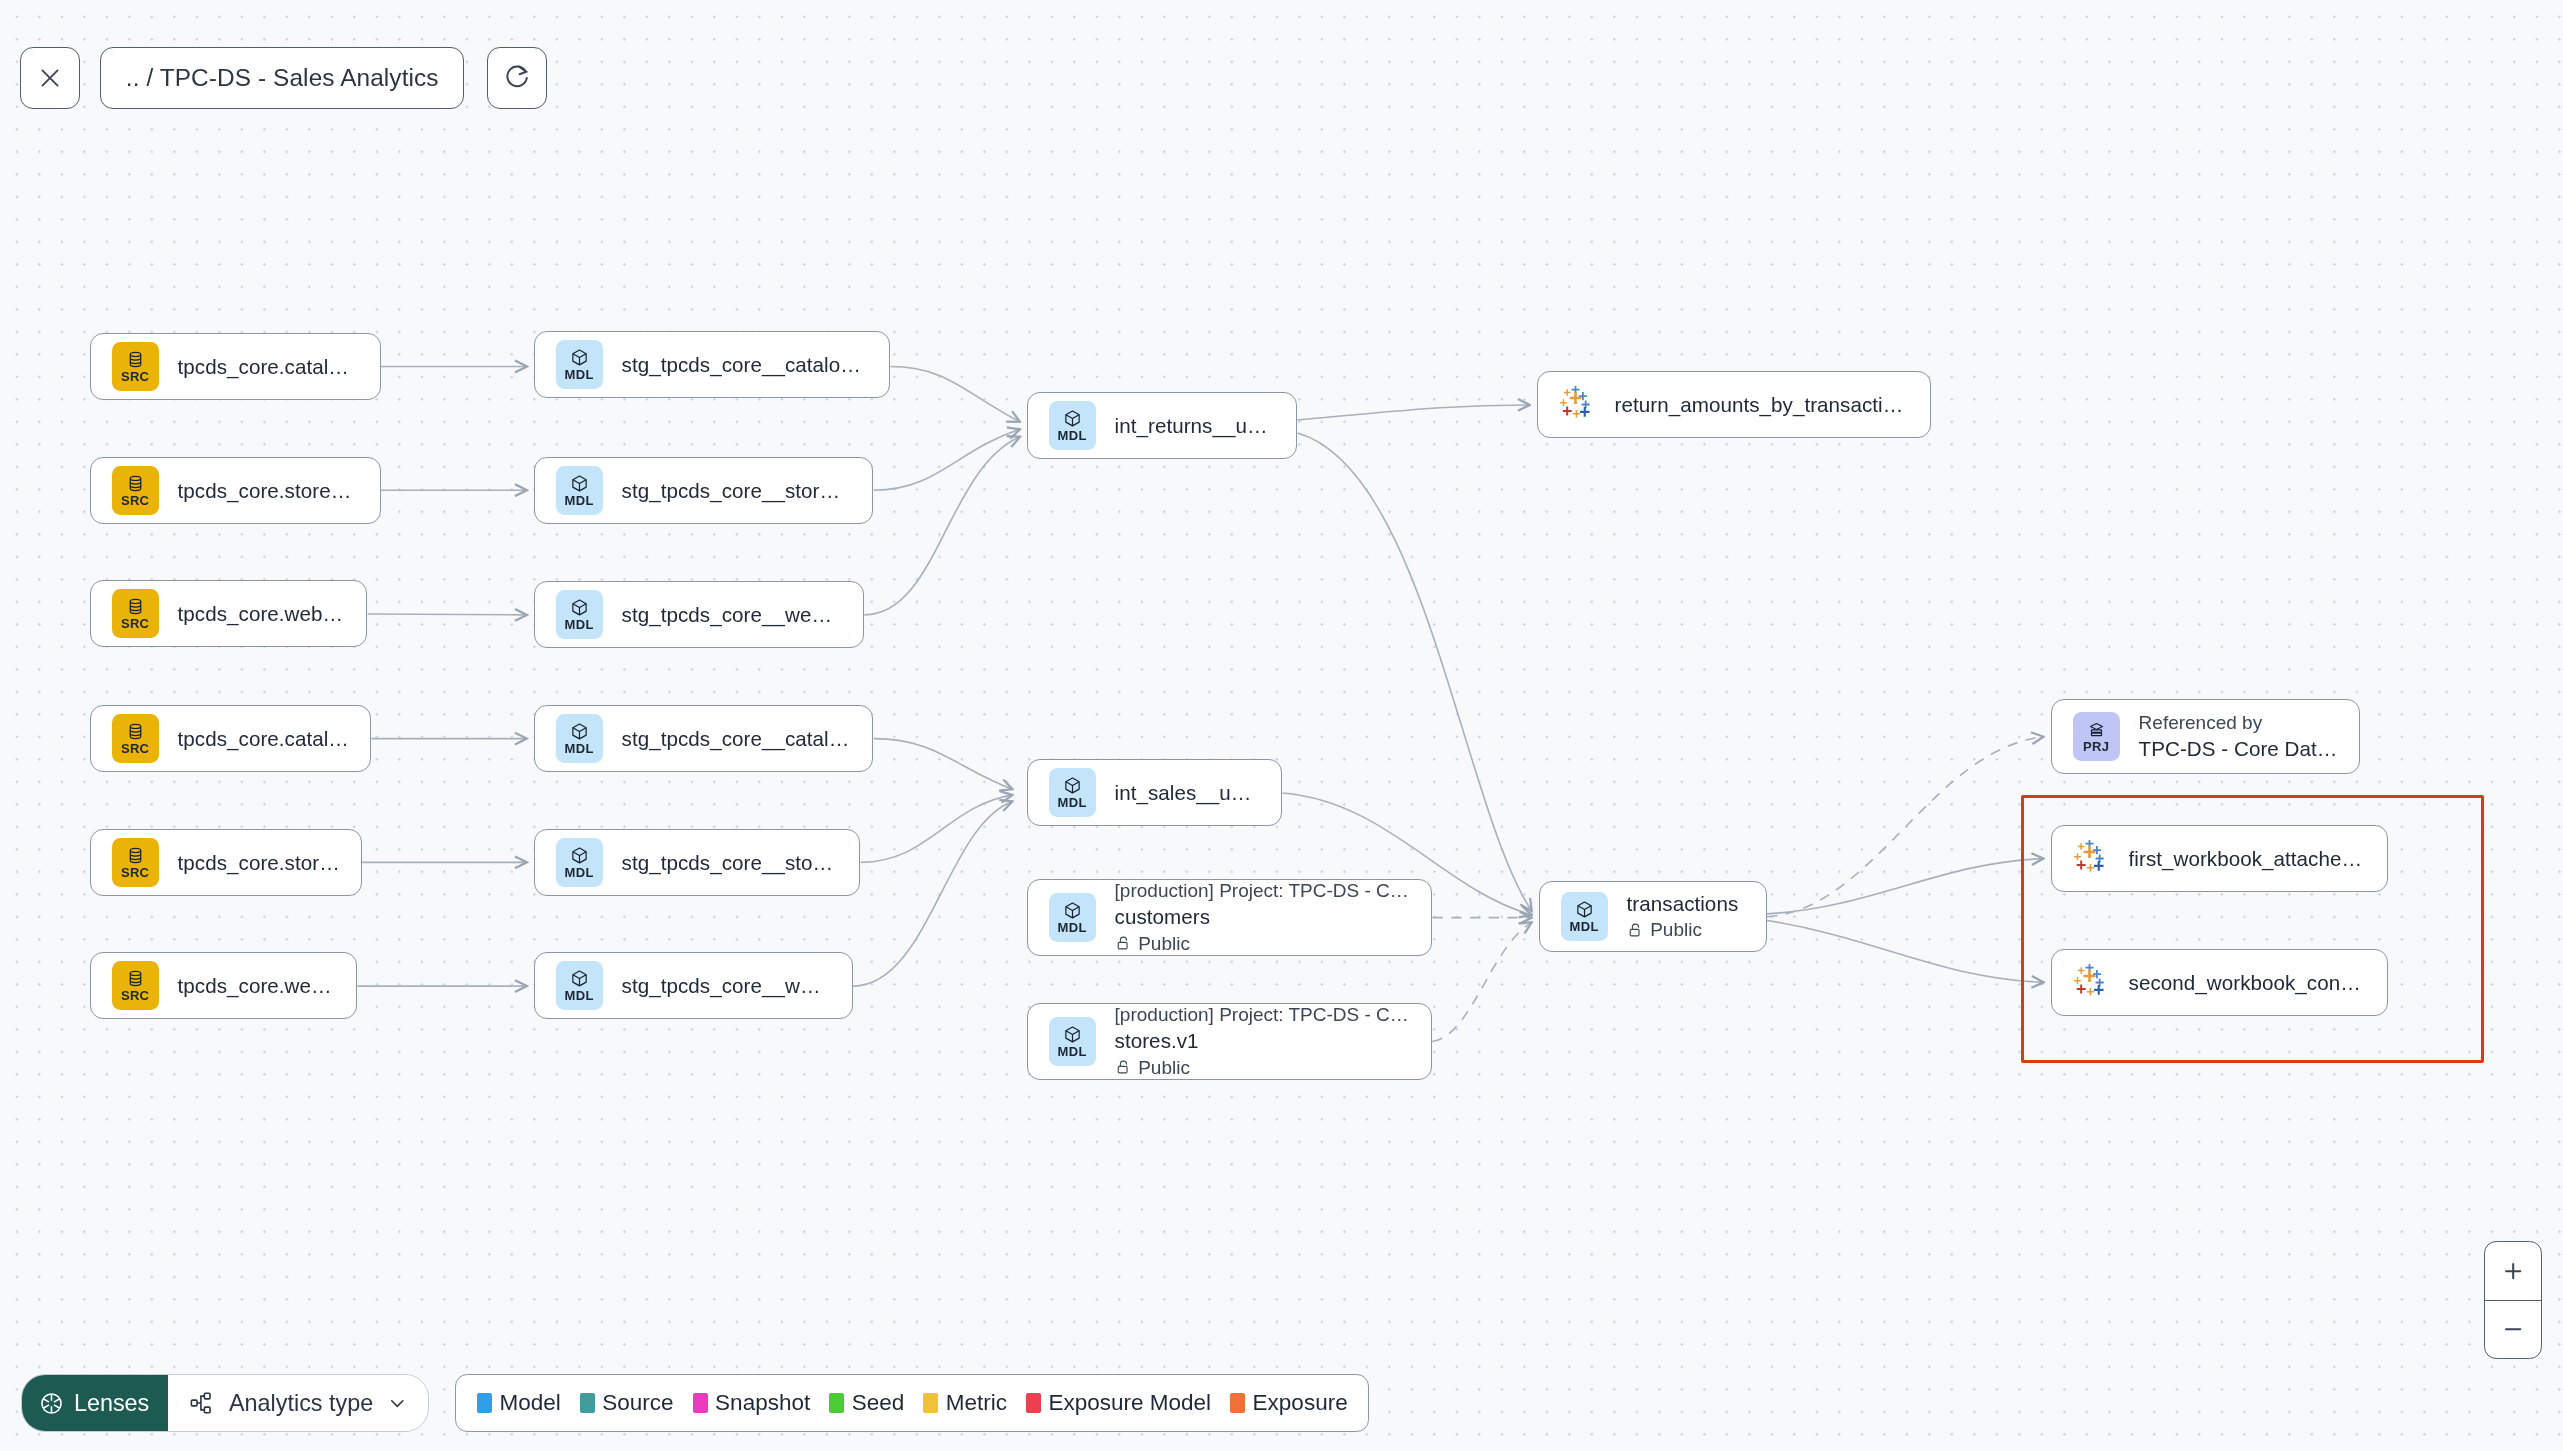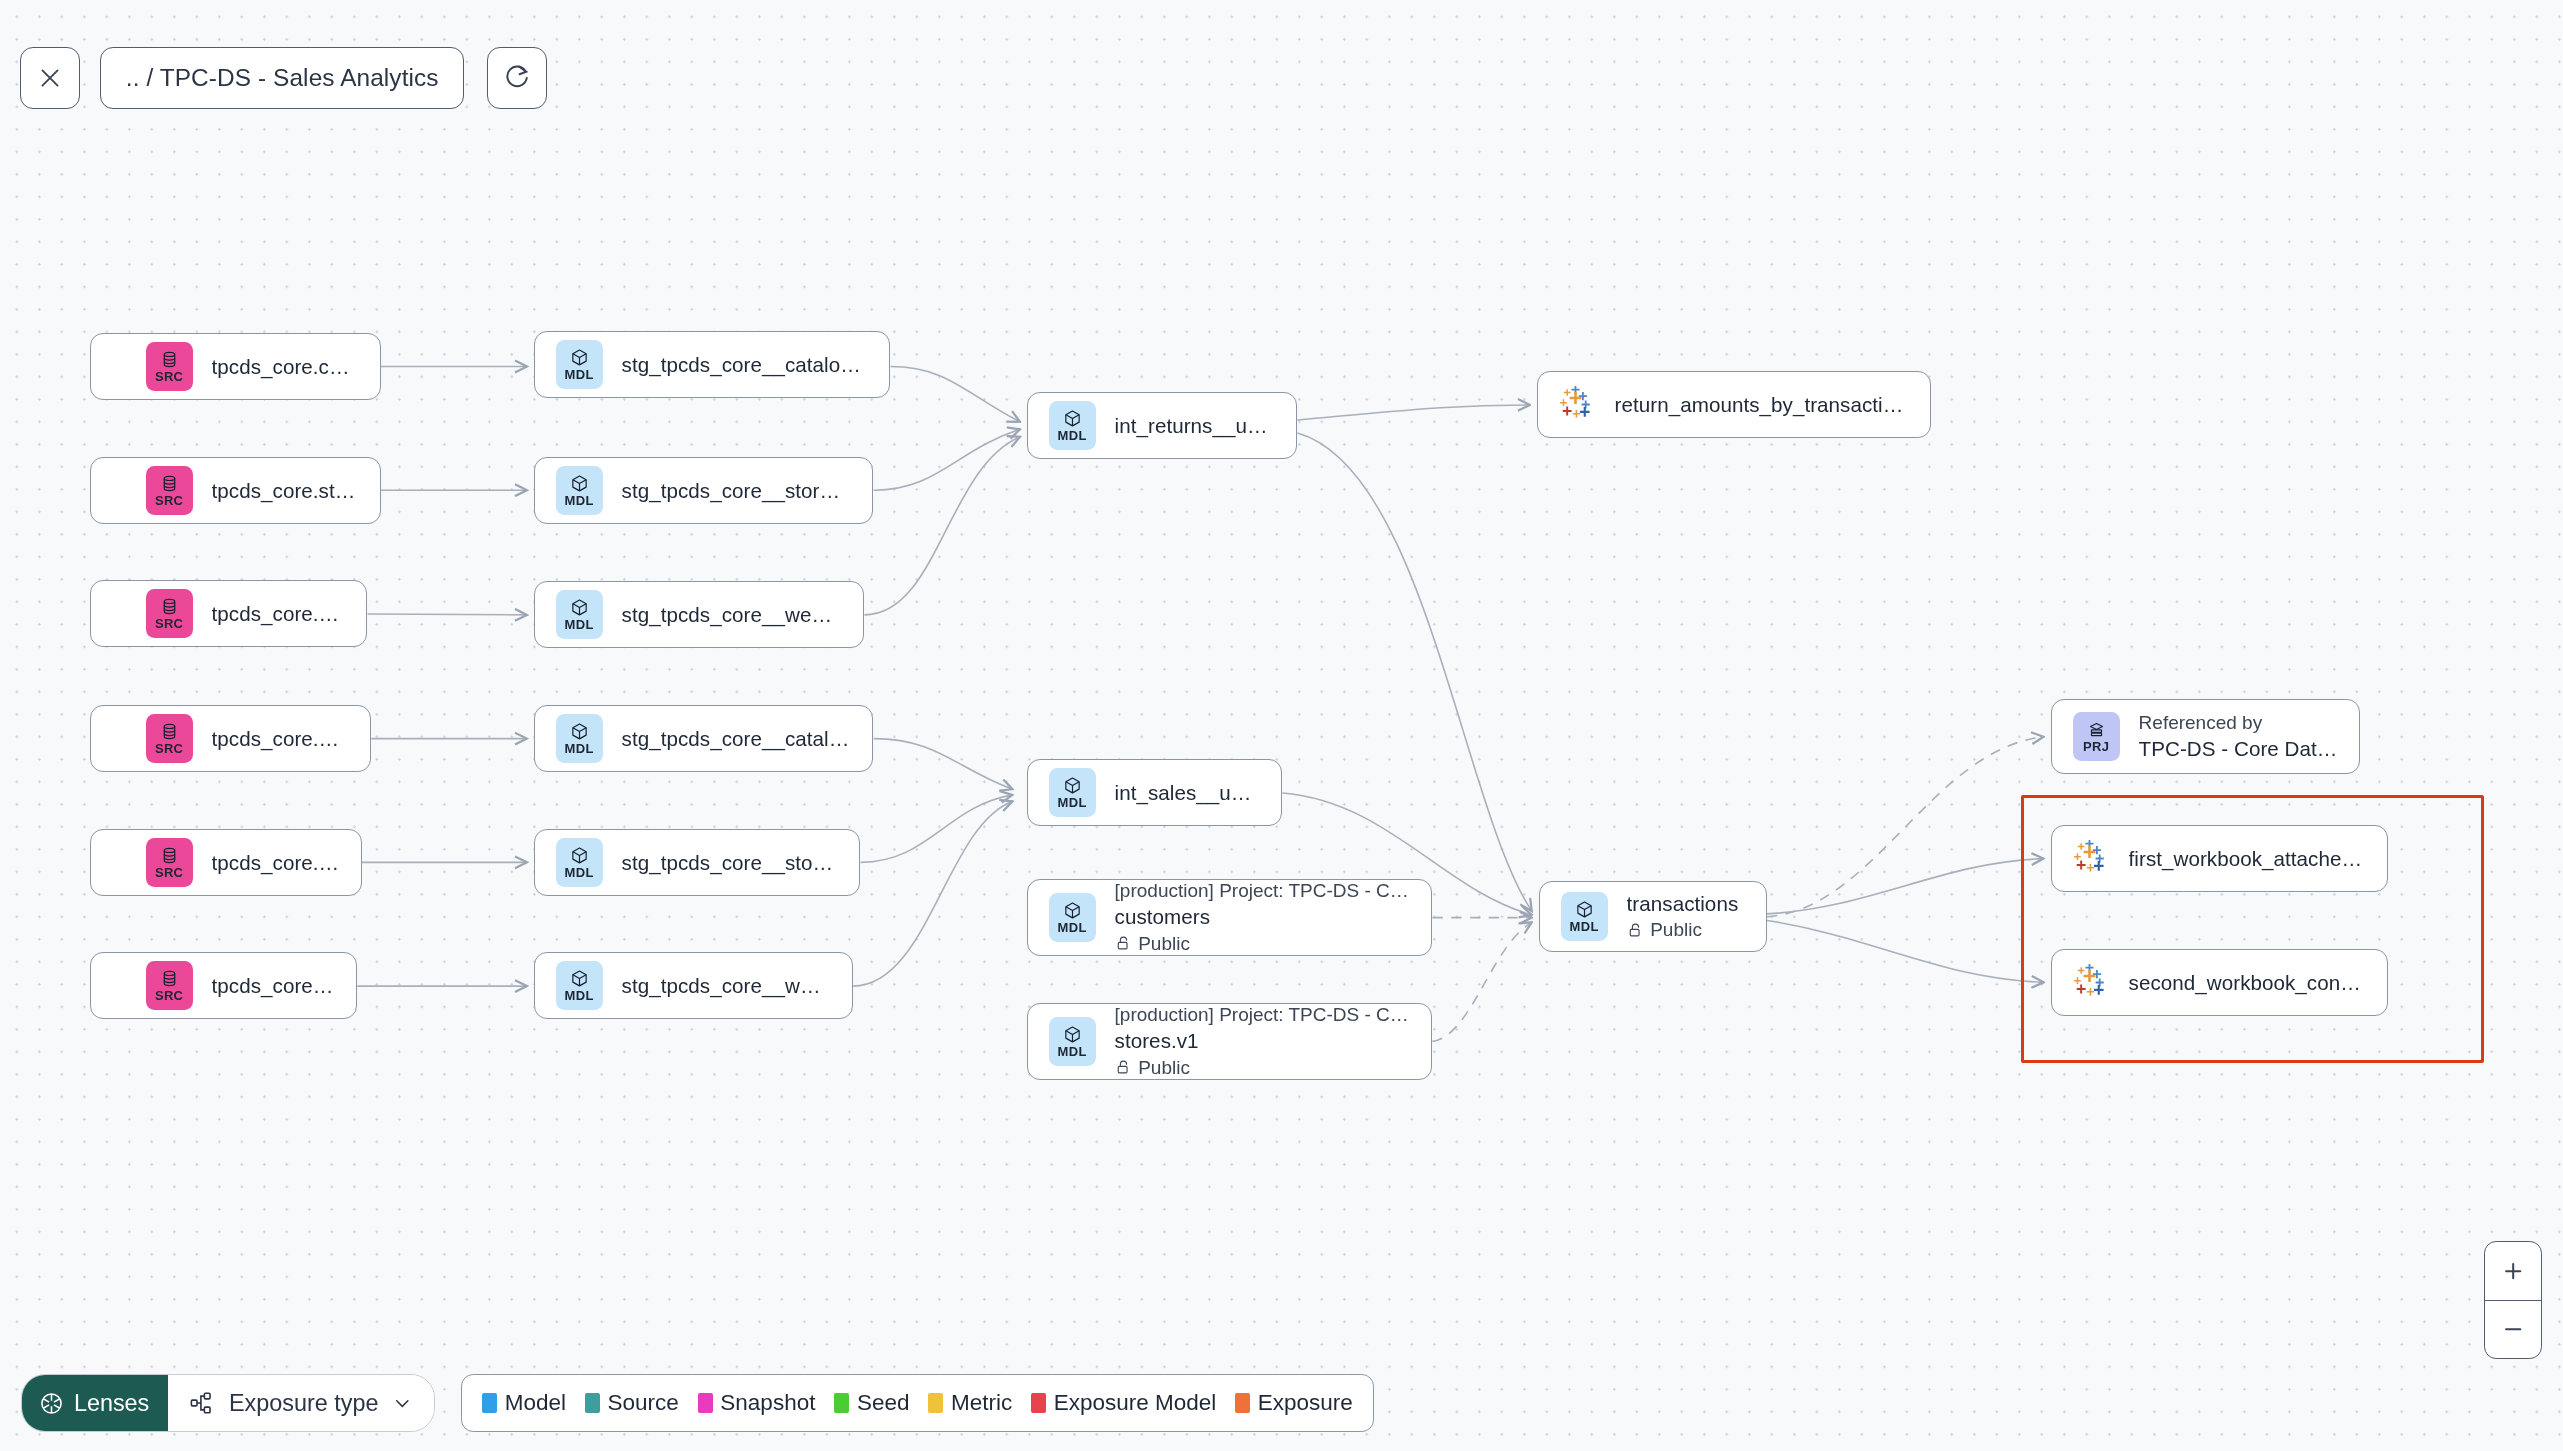--- a/index.html
+++ b/index.html
@@ -100,21 +100,21 @@
   .badge {
     flex: 0 0 auto;
     width: 47px; height: 49px;
     border-radius: 8.4px;
     display: flex;
     flex-direction: column;
     align-items: center;
     justify-content: center;
     gap: 0.9px;
   }
-  .badge.src { background: #ec4899; margin-left: 34px; }
+  .badge.src { background: #eab308; }
   .badge.mdl { background: #c4e4fa; }
   .badge.prj { background: #bfc6f5; }
   .badge .bsvg { display:block; height:19px; }
   .badge .btxt {
     font-size: 13px;
     font-weight: 600;
     color: #1d2633;
     letter-spacing: 0.3px;
     line-height: 1;
   }
@@ -681,21 +681,21 @@
     </div>
     <div class="restype-btn">
       <span>
         <svg width="26" height="26" viewBox="0 0 24 24" fill="none" stroke="#2c3545" stroke-width="1.5">
           <rect x="2.2" y="9.4" width="5.2" height="5.2" rx="1"></rect>
           <rect x="14.2" y="3.0" width="5.2" height="5.2" rx="1"></rect>
           <rect x="14.2" y="15.8" width="5.2" height="5.2" rx="1"></rect>
           <path d="M7.4 12 L11 12 L11 5.6 L14.2 5.6 M11 12 L11 18.4 L14.2 18.4"></path>
         </svg>
       </span>
-      <span>Exposure type</span>
+      <span>Analytics type</span>
       <span>
         <svg width="20.6" height="20.6" viewBox="0 0 24 24" fill="none" stroke="#2c3545" stroke-width="1.8" stroke-linecap="round">
           <path d="M5.5 9 L12 15.5 L18.5 9"></path>
         </svg>
       </span>
     </div>
   </div>
 
   <div class="legend" id="legend">
       <div class="legend-item">

